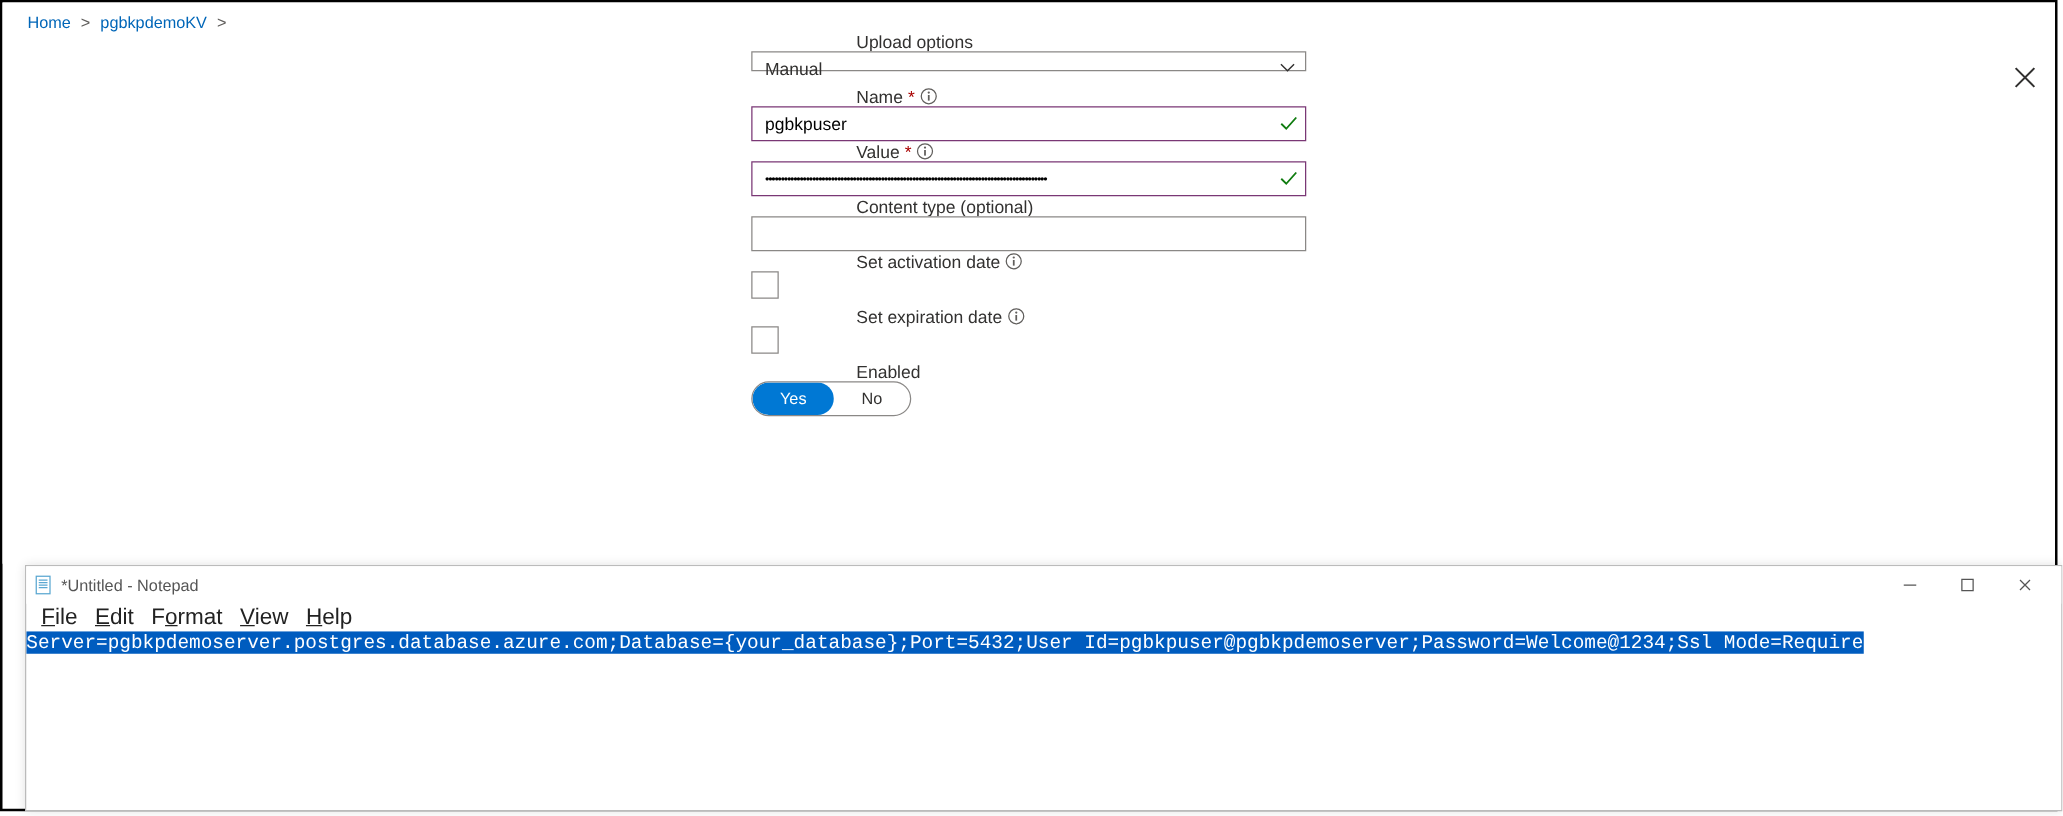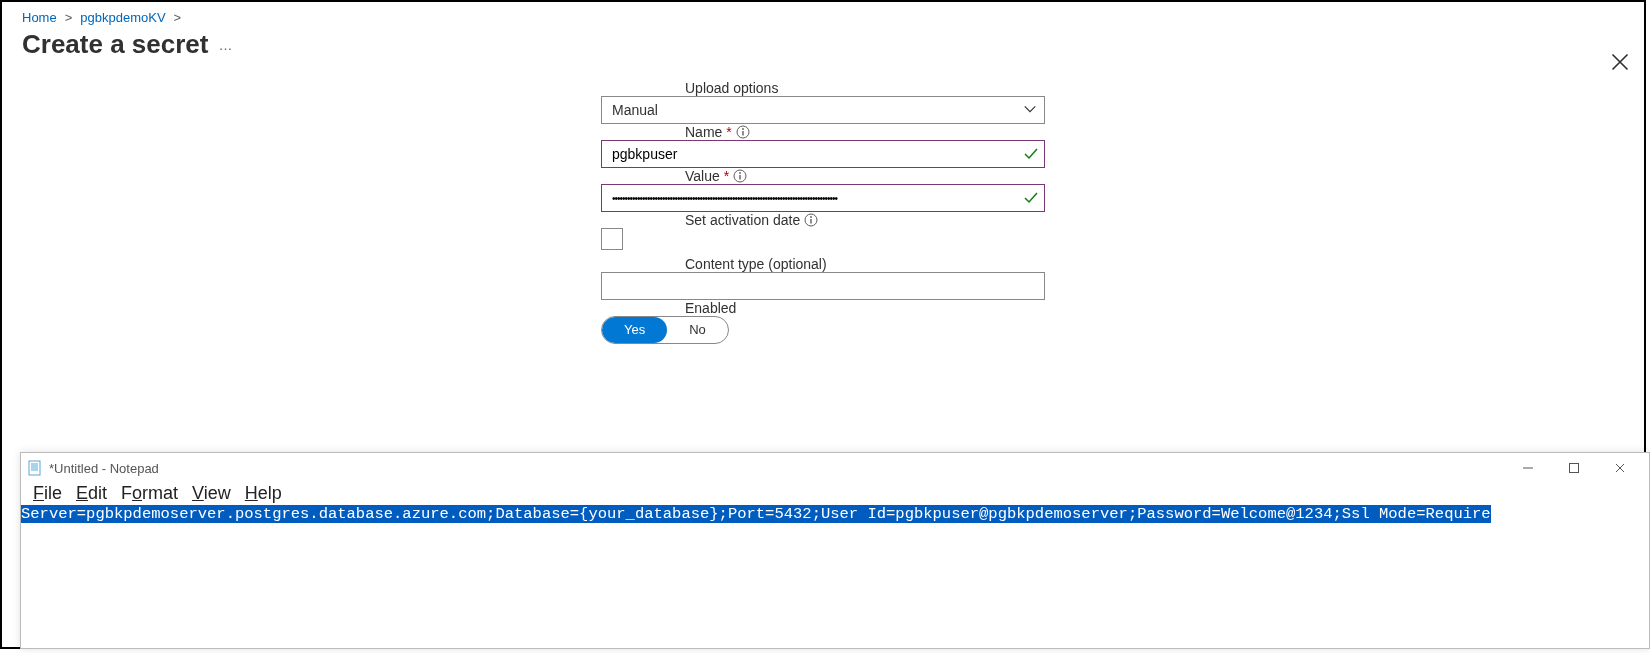--- a/index.html
+++ b/index.html
@@ -26,21 +26,21 @@
   .close-x{position:absolute;right:14px;top:50px;cursor:pointer;}
   .close-x svg{width:20px;height:20px;}
 
   .form{padding:0 44px;}
   .row{display:flex;align-items:center;height:44px;flex-direction:column;}
   .row .lbl{width:276px;color:var(--azure-text);display:flex;align-items:center;gap:4px;}
   .req{color:#a80000;}
   .info-i{width:14px;height:14px;display:inline-flex;}
   .ctl{width:444px;position:relative;}
 
-  .select{width:100%;height:28px;border:1px solid var(--border);background:#fff;padding:0 30px 0 10px;box-sizing:border-box;line-height:26px;}
+  .select{width:100%;height:16px;border:1px solid var(--border);background:#fff;padding:0 30px 0 10px;box-sizing:border-box;line-height:26px;}
   .select-chev{position:absolute;right:8px;top:6px;pointer-events:none;}
   .input{width:100%;height:28px;border:1px solid var(--accent);background:#fff;padding:0 40px 0 10px;box-sizing:border-box;font-family:inherit;font-size:14px;}
   .input.plain{border:1px solid var(--border);}
   .valid-check{position:absolute;right:6px;top:6px;color:#107c10;}
   .chk{width:20px;height:20px;border:1px solid var(--border);background:#fff;cursor:pointer;}
 
   .toggle{display:inline-flex;border:1px solid var(--border);border-radius:14px;height:26px;overflow:hidden;}
   .toggle span{padding:0 22px;line-height:26px;cursor:pointer;font-size:13px;}
   .toggle .on{background:var(--blue);color:#fff;border-radius:14px;}
   .toggle .off{color:#323130;}
@@ -63,24 +63,20 @@
 
 <div class="outer">
   <div class="portal">
     <div class="breadcrumb">
       <a href="#">Home</a>
       <span class="sep">&gt;</span>
       <a href="#">pgbkpdemoKV</a>
       <span class="sep">&gt;</span>
     </div>
 
-    <div class="titlebar">
-      <h1>Create a secret</h1>
-      <span class="more">…</span>
-    </div>
     <div class="close-x">
       <svg viewBox="0 0 16 16">
           <path d="M2 2 L14 14 M14 2 L2 14" stroke="#323130" stroke-width="1.3" fill="none"></path>
         </svg>
     </div>
 
     <div class="form">
 
       <div class="row">
         <div class="lbl">Upload options</div>
@@ -132,42 +128,57 @@
           <input class="input" type="text" style="letter-spacing: -1px; font-size: 10px;" value="••••••••••••••••••••••••••••••••••••••••••••••••••••••••••••••••••••••••••••••••••••••••••">
           <span class="valid-check">
             <svg width="16" height="16" viewBox="0 0 16 16">
                 <path d="M2 8 L6 12 L14 3" stroke="#107c10" stroke-width="1.5" fill="none"></path>
               </svg>
           </span>
         </div>
       </div>
 
       <div class="row">
+        <div class="lbl">Content type (optional)</div>
+        <div class="ctl">
+          <input class="input plain" type="text" value="" style="">
+        </div>
+      </div>
+
+      <div class="row">
         <div class="lbl">
           <span>Set activation date</span>
           <span class="info-i">
             <svg viewBox="0 0 14 14">
                 <circle cx="7" cy="7" r="6" stroke="#605e5c" stroke-width="1" fill="none"></circle>
                 <circle cx="7" cy="4" r="0.9" fill="#605e5c"></circle>
                 <rect x="6.3" y="6" width="1.4" height="4.5" fill="#605e5c"></rect>
               </svg>
           </span>
         </div>
         <div class="ctl">
           <div class="chk"></div>
         </div>
       </div>
 
       <div class="row">
-        <div class="lbl">Content type (optional)</div>
-        <div class="ctl">
-          <input class="input plain" type="text" value="" style="">
-        </div>
-      </div>
-
+        <div class="lbl">
+          <span>Set expiration date</span>
+          <span class="info-i">
+            <svg viewBox="0 0 14 14">
+                <circle cx="7" cy="7" r="6" stroke="#605e5c" stroke-width="1" fill="none"></circle>
+                <circle cx="7" cy="4" r="0.9" fill="#605e5c"></circle>
+                <rect x="6.3" y="6" width="1.4" height="4.5" fill="#605e5c"></rect>
+              </svg>
+          </span>
+        </div>
+        <div class="ctl">
+          <div class="chk"></div>
+        </div>
+      </div>
 
       <div class="row">
         <div class="lbl">Enabled</div>
         <div class="ctl">
           <div class="toggle">
             <span class="on">Yes</span>
             <span class="off">No</span>
           </div>
         </div>
       </div>

